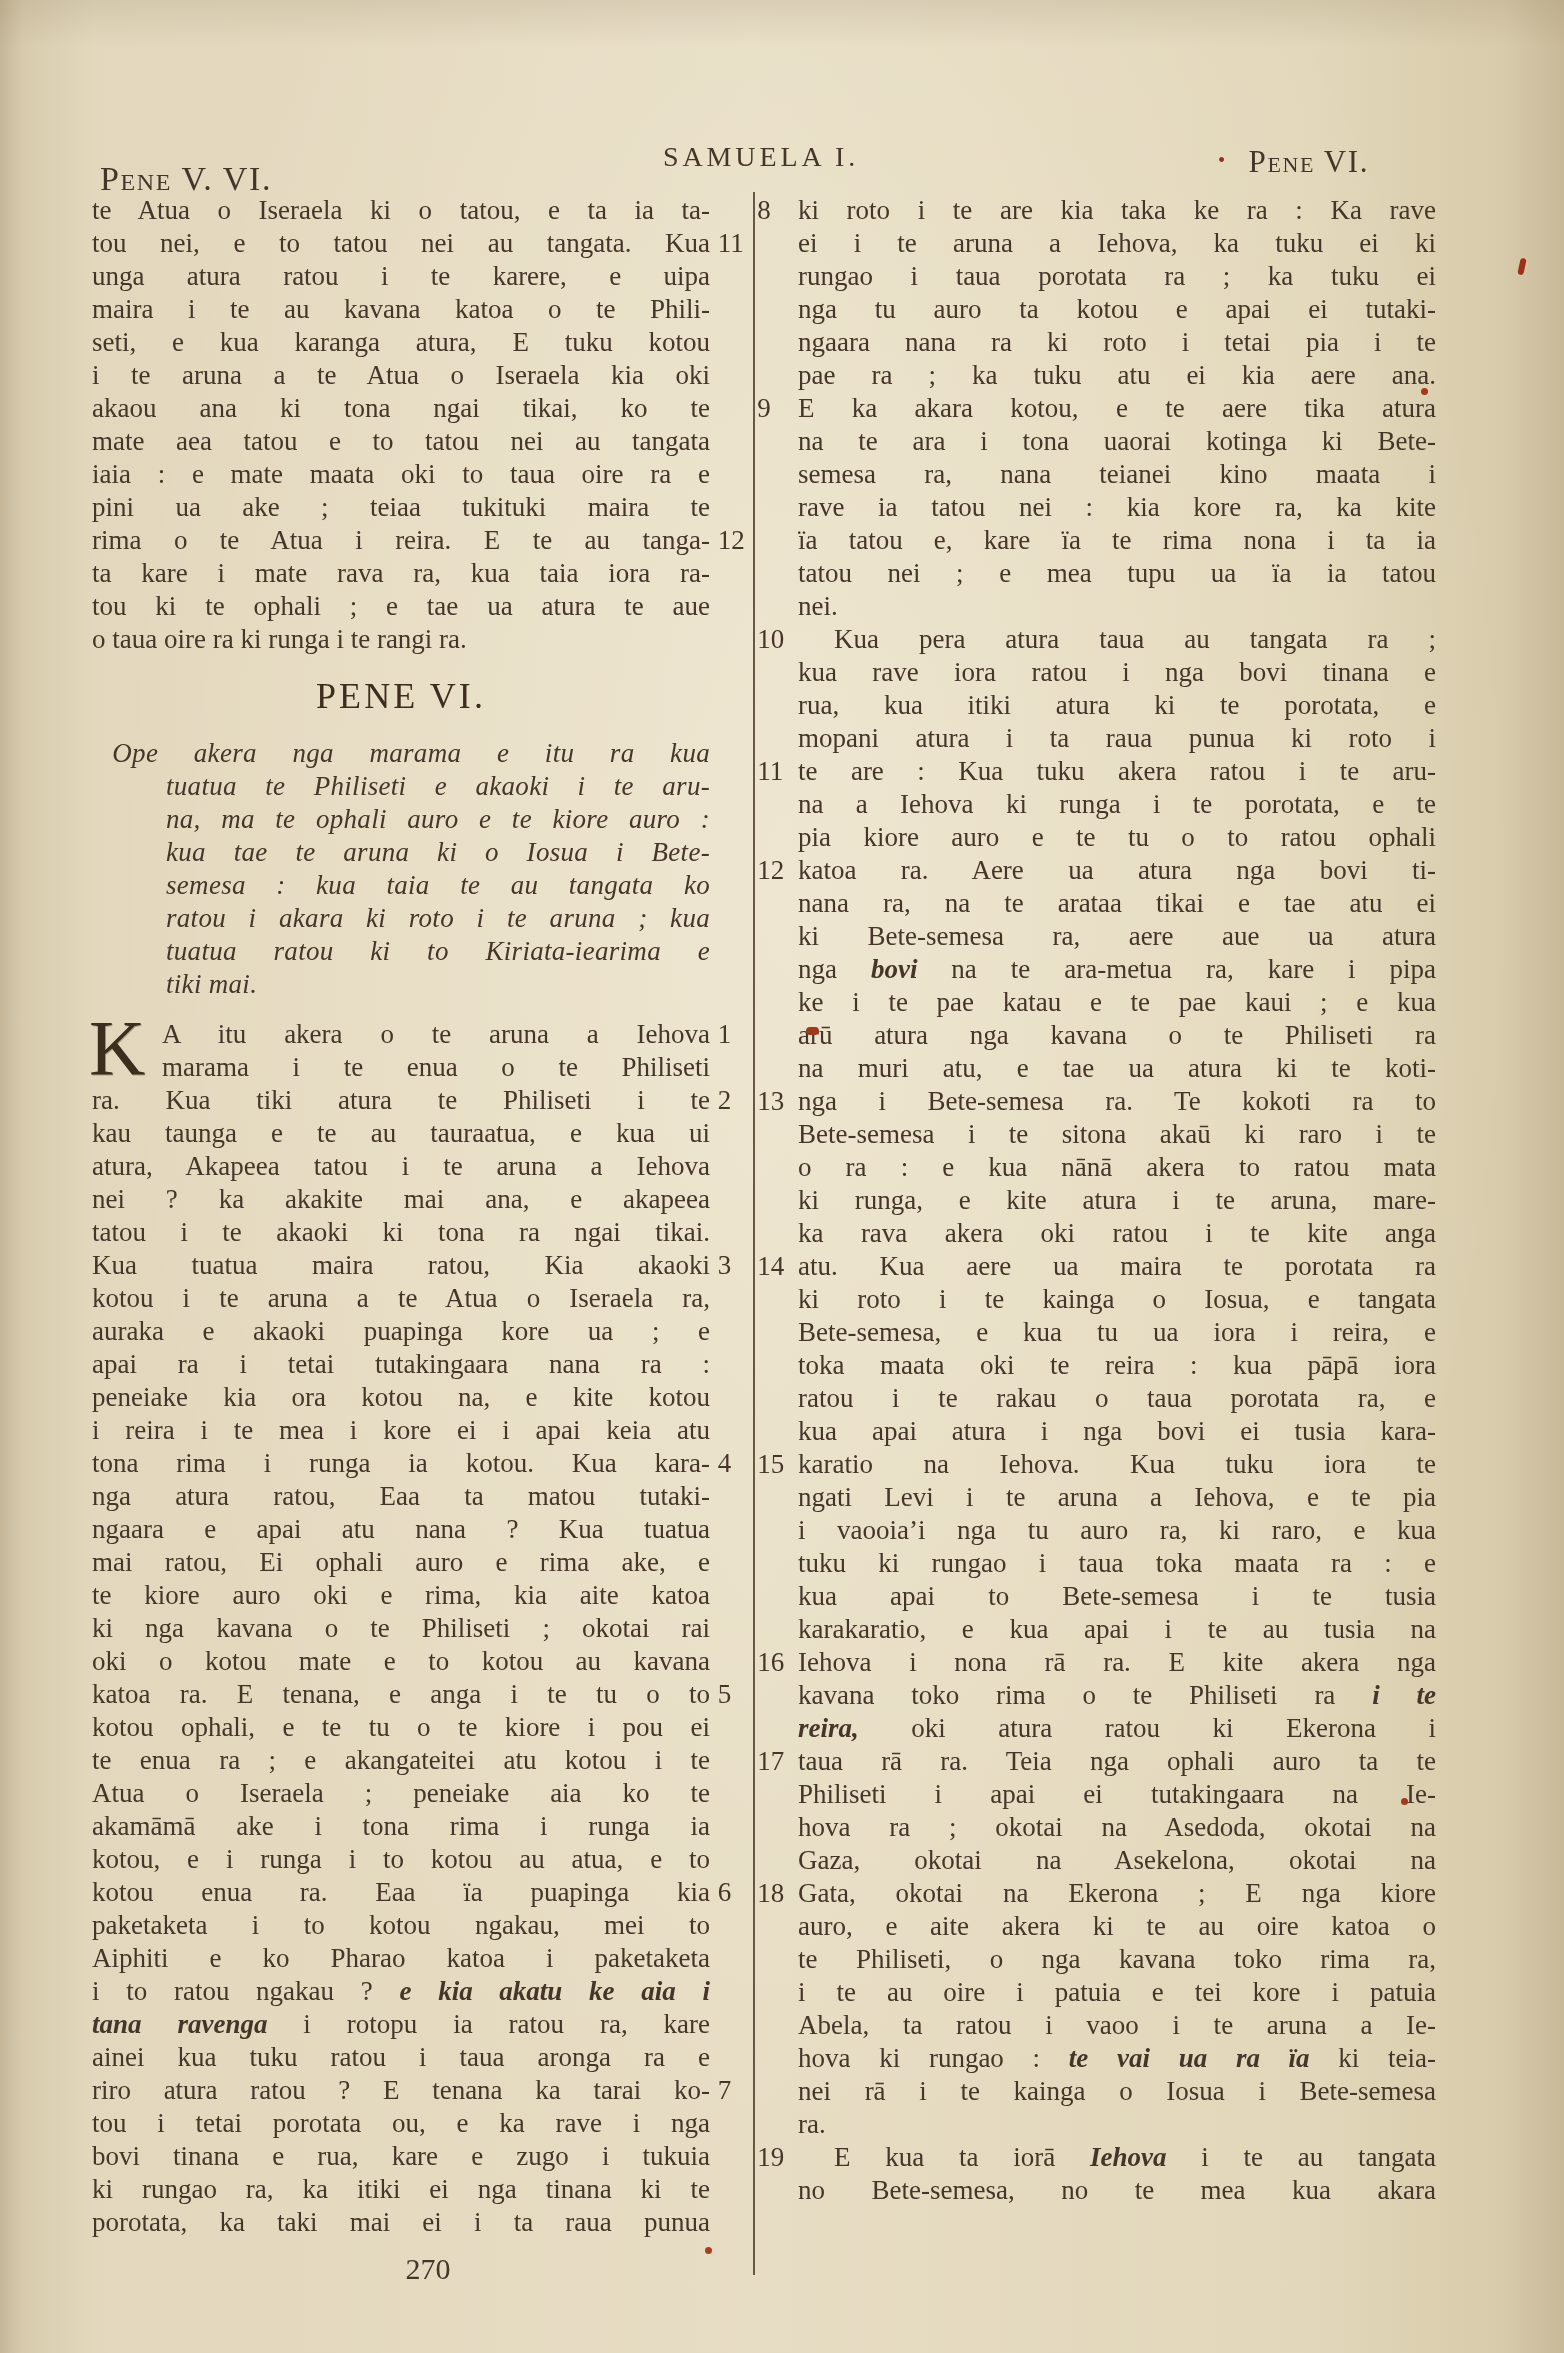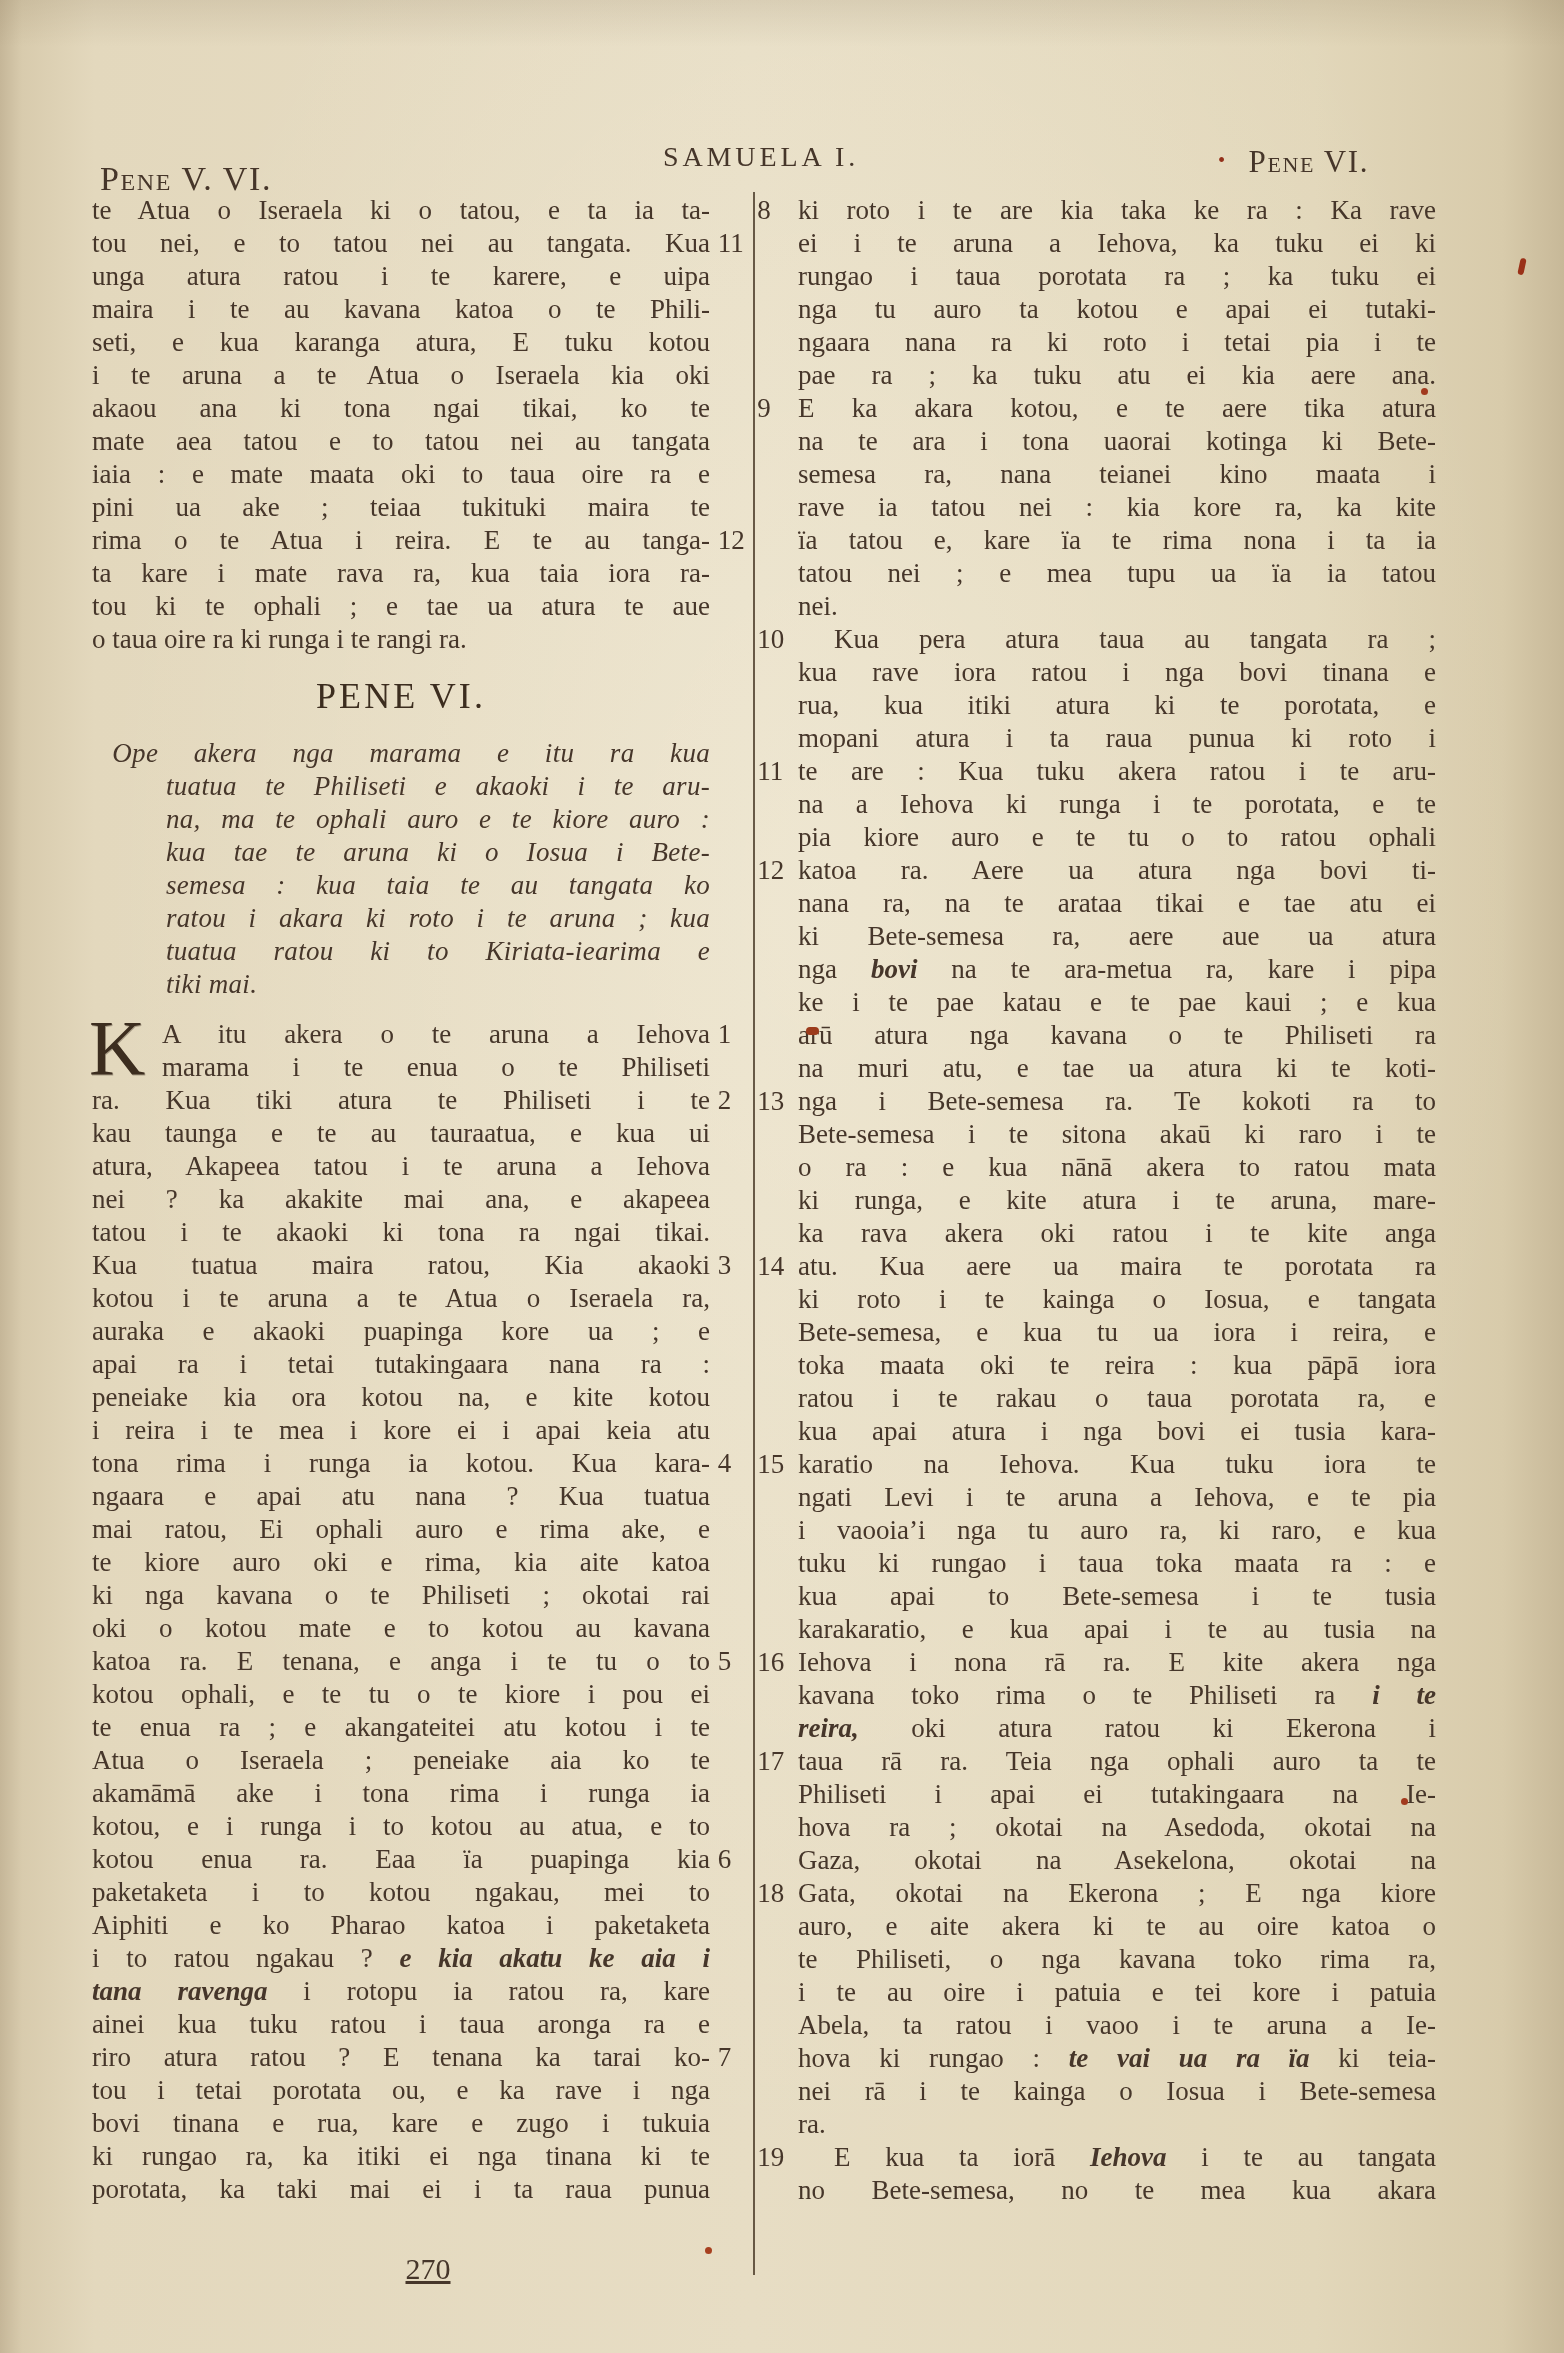--- a/index.html
+++ b/index.html
@@ -40,21 +40,21 @@
 
   .vn{position:absolute;top:0;font-style:normal;font-size:27px;}
   .vn-l{left:100%;margin-left:7.8px;width:36px;text-align:left;}
   .vn-r{right:100%;margin-right:7.8px;width:33px;text-align:left;}
 
   .chapter-heading{height:81px;line-height:81px;text-align:center;font-size:36px;letter-spacing:3.1px;color:#3c2d1f;}
   #left-intro{margin-bottom:3.1px;}
   #left-body{position:relative;margin-top:17px;}
   .dropcap{position:absolute;left:-3.1px;top:-4.7px;font-size:78px;line-height:69px;color:#3c2d1f;text-shadow:0.8px 0.8px 0 rgba(60,45,31,0.35);}
 
-  .page-number{position:absolute;left:92px;top:2252px;width:618px;text-align:center;font-size:30px;transform:translateX(27px);text-decoration:underline;}
+  .page-number{position:absolute;left:92px;top:2252px;width:618px;text-align:center;font-size:30px;transform:translateX(27px);}
 
   
   .speck{position:absolute;border-radius:50%;}
 </style>
 </head>
 <body>
 
 <div class="page">
 
   <div class="running-header">
@@ -104,20 +104,21 @@
         <div class="line"><span class="lt">atura, Akapeea tatou i te aruna a Iehova</span></div>
         <div class="line"><span class="lt">nei ? ka akakite mai ana, e akapeea</span></div>
         <div class="line"><span class="lt">tatou i te akaoki ki tona ra ngai tikai.</span></div>
         <div class="line"><span class="lt">Kua tuatua maira ratou, Kia akaoki</span><span class="vn vn-l">3</span></div>
         <div class="line"><span class="lt">kotou i te aruna a te Atua o Iseraela ra,</span></div>
         <div class="line"><span class="lt">auraka e akaoki puapinga kore ua ; e</span></div>
         <div class="line"><span class="lt">apai ra i tetai tutakingaara nana ra :</span></div>
         <div class="line"><span class="lt">peneiake kia ora kotou na, e kite kotou</span></div>
         <div class="line"><span class="lt">i reira i te mea i kore ei i apai keia atu</span></div>
         <div class="line"><span class="lt">tona rima i runga ia kotou.  Kua kara-</span><span class="vn vn-l">4</span></div>
+        <div class="line"><span class="lt">nga atura ratou, Eaa ta matou tutaki-</span></div>
         <div class="line"><span class="lt">ngaara e apai atu nana ?  Kua tuatua</span></div>
         <div class="line"><span class="lt">mai ratou, Ei ophali auro e rima ake, e</span></div>
         <div class="line"><span class="lt">te kiore auro oki e rima, kia aite katoa</span></div>
         <div class="line"><span class="lt">ki nga kavana o te Philiseti ; okotai rai</span></div>
         <div class="line"><span class="lt">oki o kotou mate e to kotou au kavana</span></div>
         <div class="line"><span class="lt">katoa ra.  E tenana, e anga i te tu o to</span><span class="vn vn-l">5</span></div>
         <div class="line"><span class="lt">kotou ophali, e te tu o te kiore i pou ei</span></div>
         <div class="line"><span class="lt">te enua ra ; e akangateitei atu kotou i te</span></div>
         <div class="line"><span class="lt">Atua o Iseraela ; peneiake aia ko te</span></div>
         <div class="line"><span class="lt">akamāmā ake i tona rima i runga ia</span></div>

